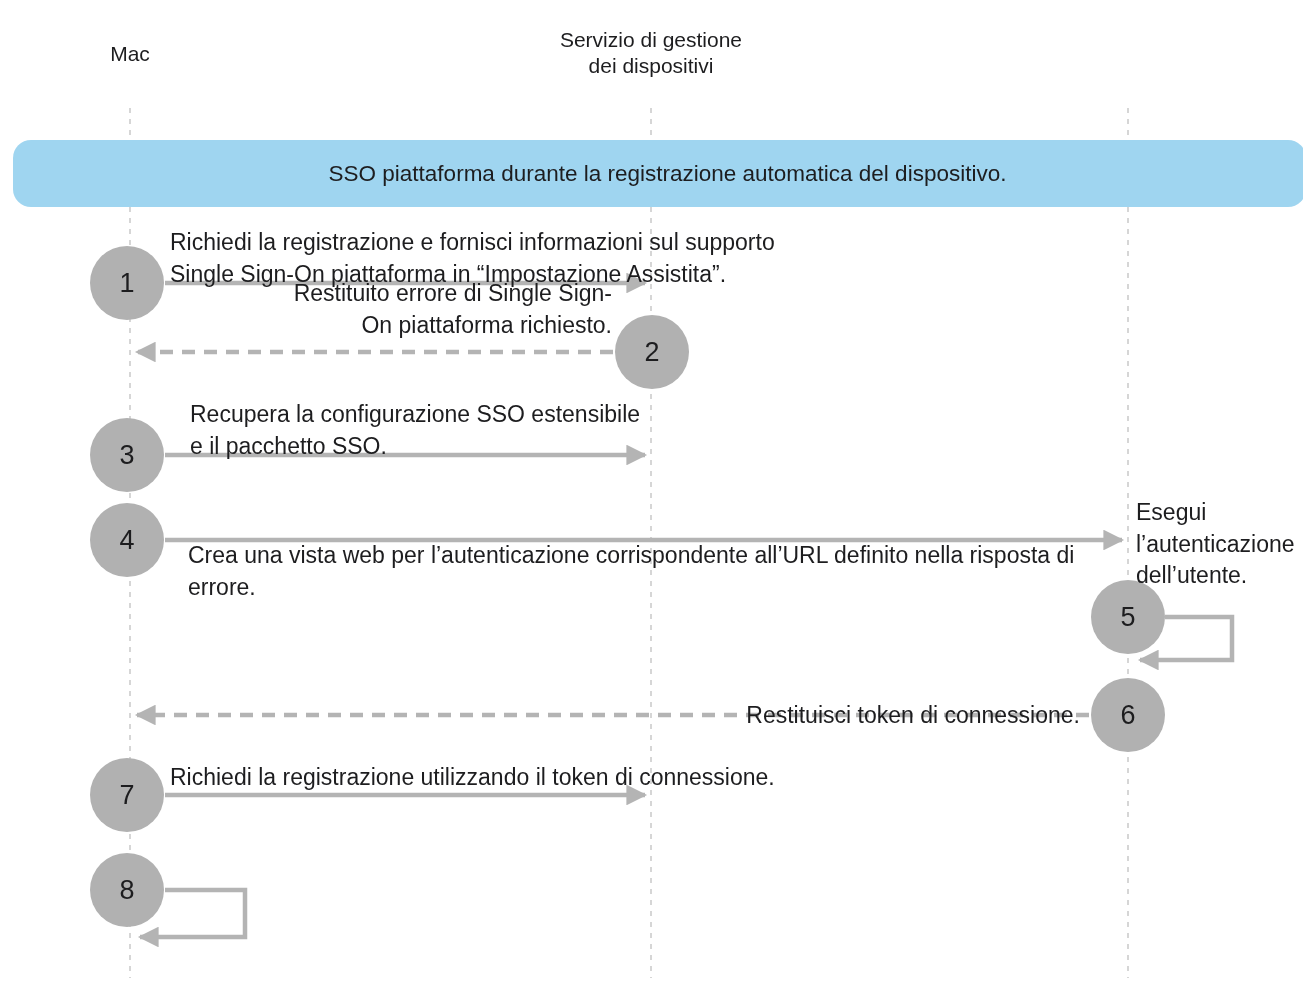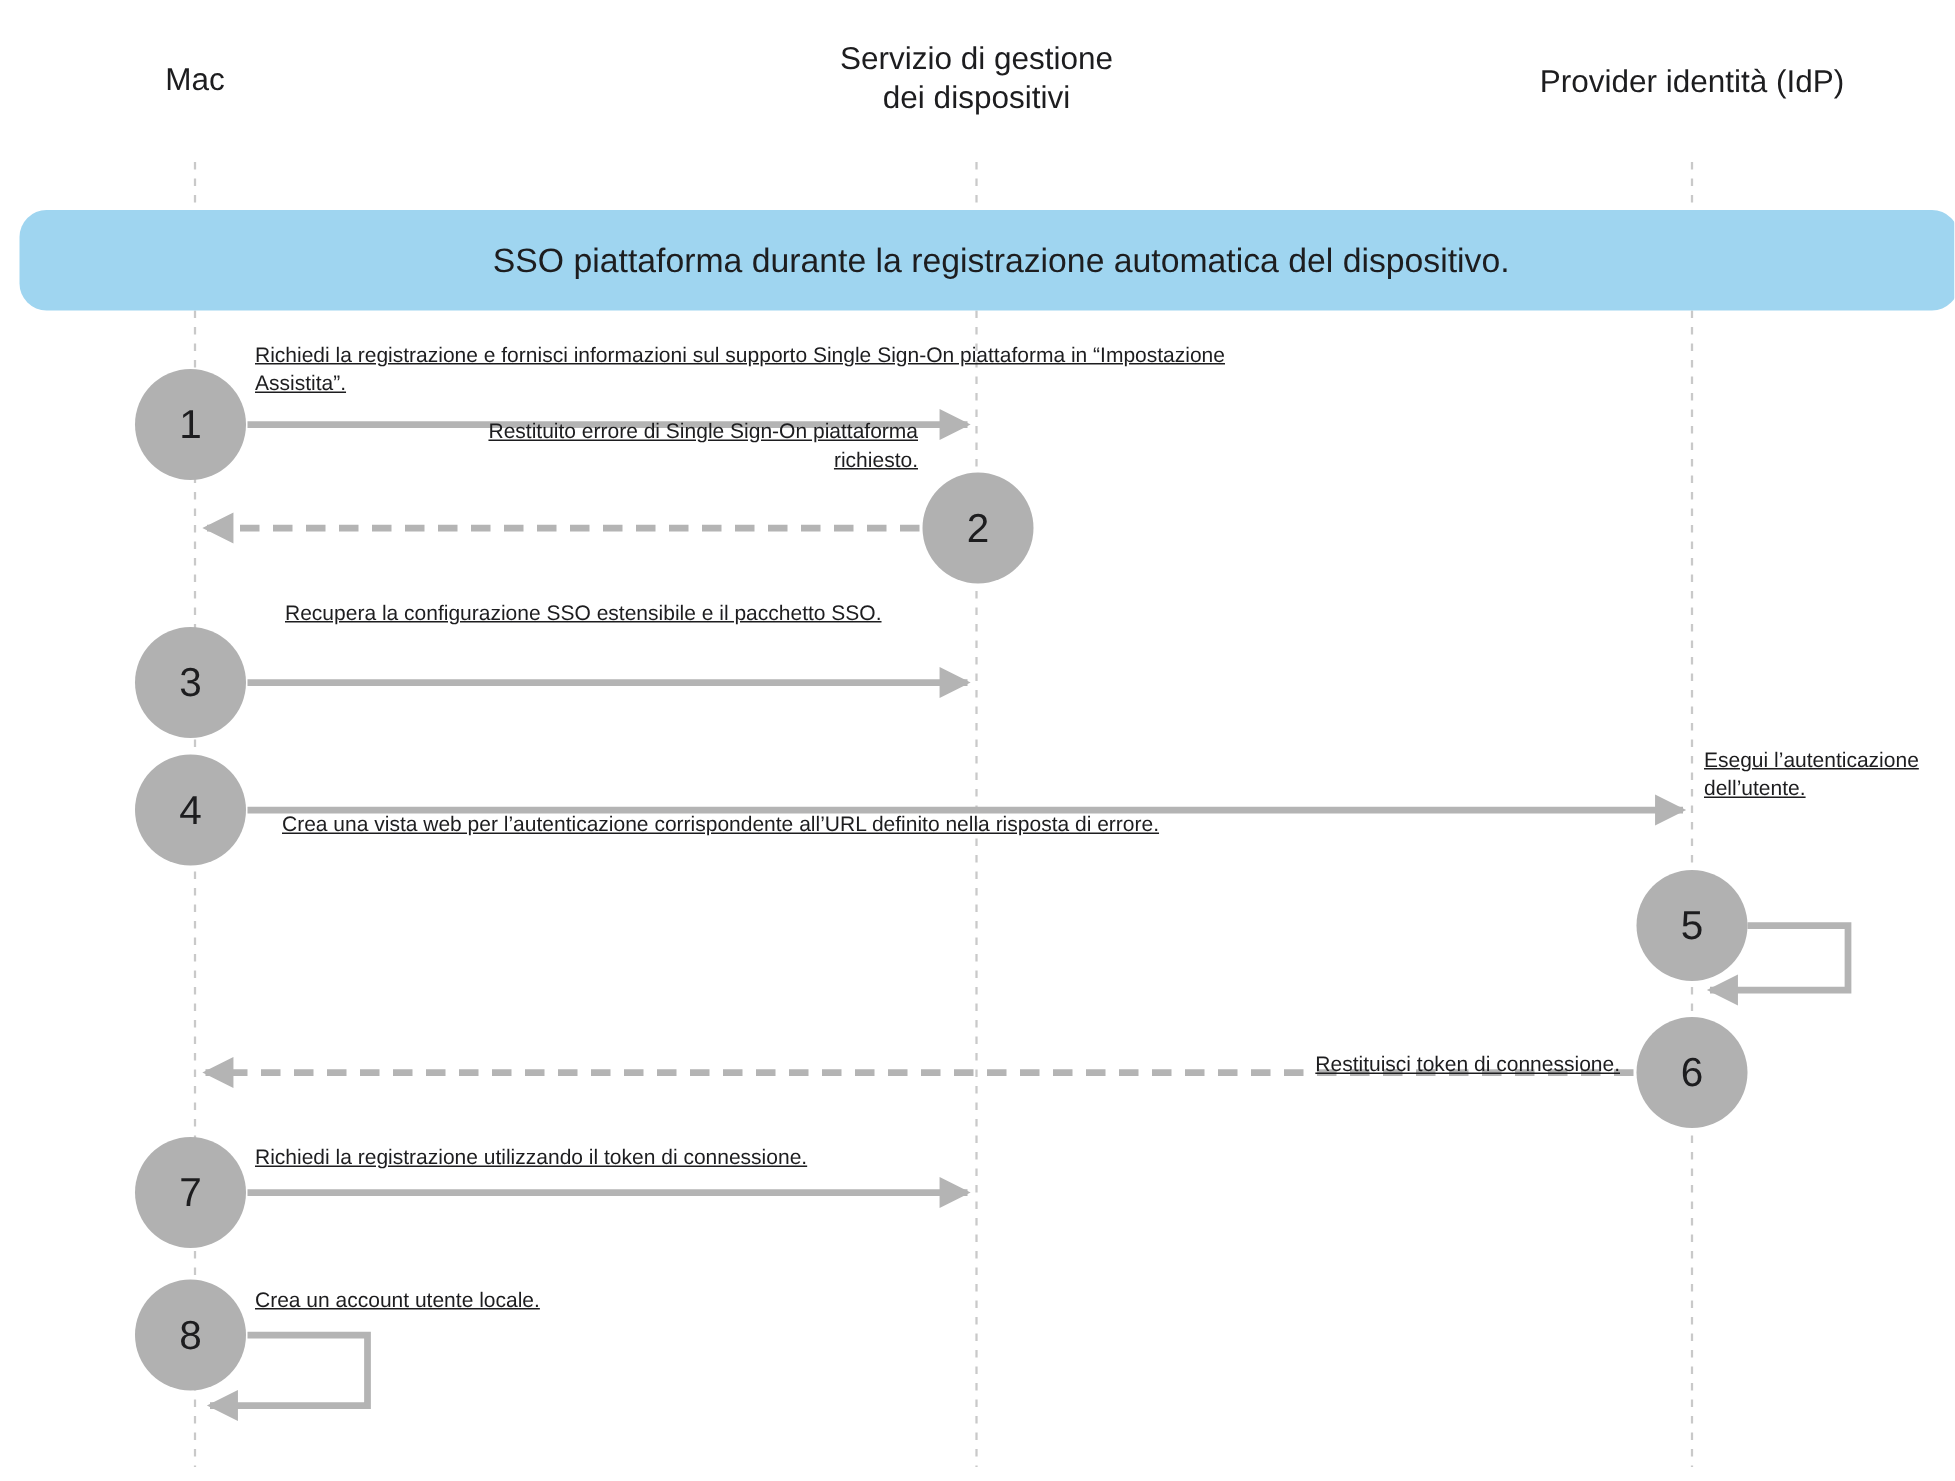--- a/index.html
+++ b/index.html
@@ -36,21 +36,21 @@
     padding-left:16px;
   }
   .circle{
     position:absolute;width:74px;height:74px;border-radius:50%;
     background:var(--circle);
     display:flex;align-items:center;justify-content:center;
     font-size:27px;color:#1d1d1f;
   }
   .step-label{
     position:absolute;
-    font-size:14px;line-height:1.38;text-decoration:underline;
+    font-size:23px;line-height:1.38;
   }
   .ta-r{text-align:right;}
 </style>
 </head>
 <body>
 
 <div class="diagram">
 
   <svg class="lines" viewBox="0 0 1303 987">
     <defs>
@@ -69,21 +69,20 @@
     <line class="arrow" x1="165" y1="540" x2="1122" y2="540" marker-end="url(#ah)"></line>
     <path class="arrow" d="M1165,617 H1232 V660 H1140" marker-end="url(#ah)"></path>
     <line class="arrow dashed" x1="1089" y1="715" x2="137" y2="715" marker-end="url(#ah)"></line>
     <line class="arrow" x1="165" y1="795" x2="645" y2="795" marker-end="url(#ah)"></line>
     <path class="arrow" d="M165,890 H245 V937 H140" marker-end="url(#ah)"></path>
   </svg>
 
   <div class="actor" style="left:55px;top:41px;width:150px;">Mac</div>
   <div class="actor" style="left:500px;top:27px;width:302px;">Servizio di gestione
 dei dispositivi</div>
-  <div class="actor" style="left:978px;top:42px;width:300px;">Provider identità (IdP)</div>
 
   <div class="banner">
     <span>SSO piattaforma durante la registrazione automatica del dispositivo.</span>
   </div>
 
   <div class="circle" style="left:90px;top:246px;">1</div>
   <div class="circle" style="left:615px;top:315px;">2</div>
   <div class="circle" style="left:90px;top:418px;">3</div>
   <div class="circle" style="left:90px;top:503px;">4</div>
   <div class="circle" style="left:1091px;top:580px;">5</div>
@@ -91,15 +90,14 @@
   <div class="circle" style="left:90px;top:758px;">7</div>
   <div class="circle" style="left:90px;top:853px;">8</div>
 
   <div class="step-label" style="left:170px;top:227px;width:655px;">Richiedi la registrazione e fornisci informazioni sul supporto Single Sign-On piattaforma in “Impostazione Assistita”.</div>
   <div class="step-label ta-r" style="right:691px;top:278px;width:345px;">Restituito errore di Single Sign-On piattaforma richiesto.</div>
   <div class="step-label" style="left:170px;top:399px;width:460px;margin-left:20px;">Recupera la configurazione SSO estensibile e il pacchetto SSO.</div>
   <div class="step-label" style="left:188px;top:508px;width:960px;margin-top:32px;">Crea una vista web per l’autenticazione corrispondente all’URL definito nella risposta di errore.</div>
   <div class="step-label" style="left:1136px;top:497px;width:165px;">Esegui l’autenticazione dell’utente.</div>
   <div class="step-label ta-r" style="right:223px;top:684px;width:400px;margin-top:16px;">Restituisci token di connessione.</div>
   <div class="step-label" style="left:170px;top:762px;width:620px;">Richiedi la registrazione utilizzando il token di connessione.</div>
-  <div class="step-label" style="left:170px;top:857px;width:420px;">Crea un account utente locale.</div>
 
 </div>
 
 </body></html>

